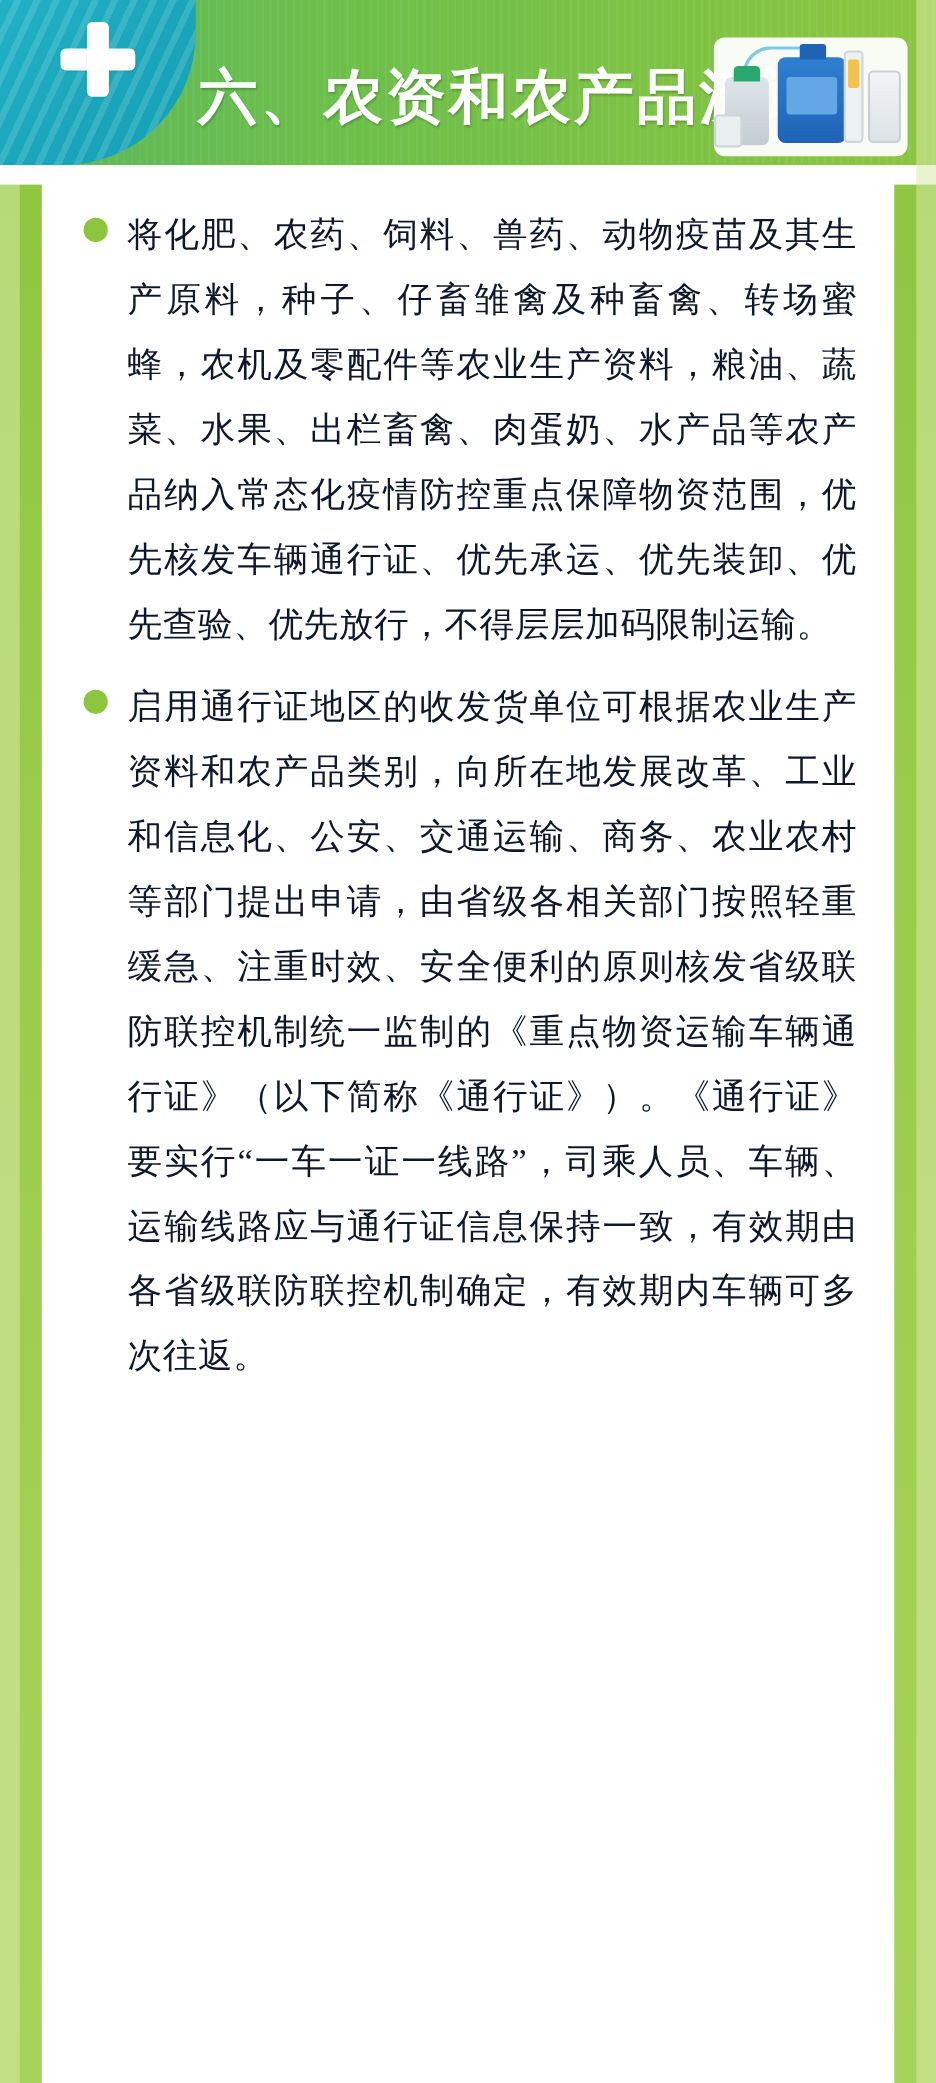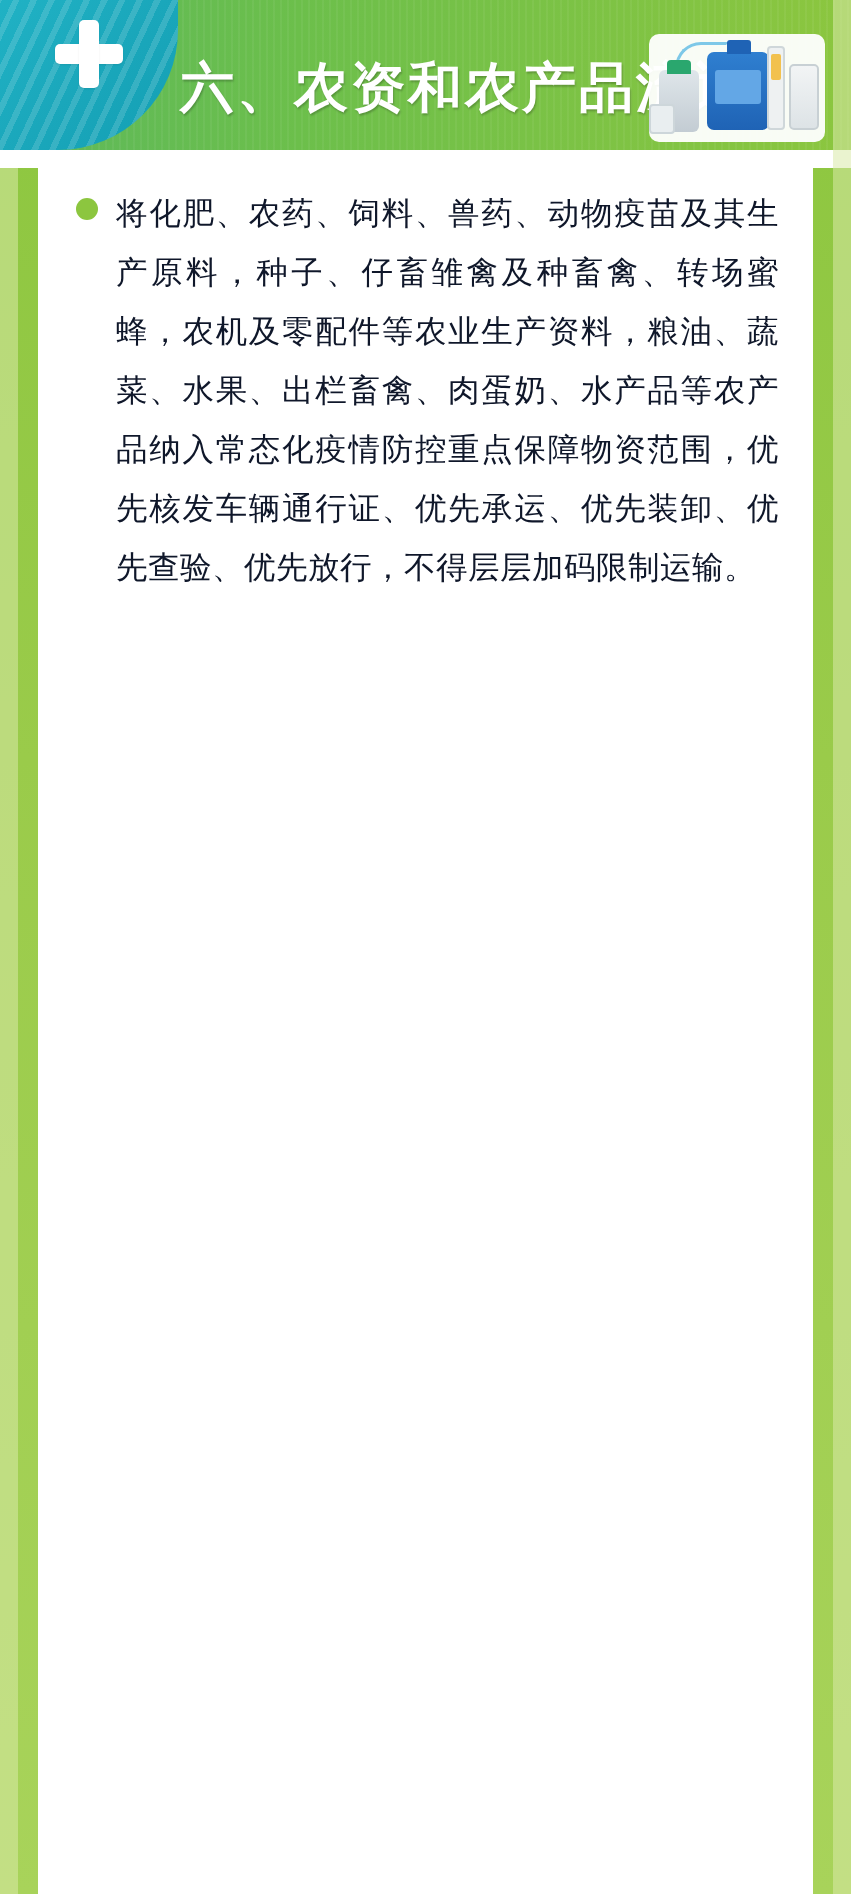--- a/index.html
+++ b/index.html
@@ -293,15 +293,19 @@
     <div class="header-white-strip"></div>
   </div>
 
   <div class="card">
 
     <div class="item">
       <span class="bullet"></span>
       <div class="item-text">将化肥、农药、饲料、兽药、动物疫苗及其生产原料，种子、仔畜雏禽及种畜禽、转场蜜蜂，农机及零配件等农业生产资料，粮油、蔬菜、水果、出栏畜禽、肉蛋奶、水产品等农产品纳入常态化疫情防控重点保障物资范围，优先核发车辆通行证、优先承运、优先装卸、优先查验、优先放行，不得层层加码限制运输。</div>
     </div>
 
+    <div class="item">
+      <span class="bullet"></span>
+      <div class="item-text">启用通行证地区的收发货单位可根据农业生产资料和农产品类别，向所在地发展改革、工业和信息化、公安、交通运输、商务、农业农村等部门提出申请，由省级各相关部门按照轻重缓急、注重时效、安全便利的原则核发省级联防联控机制统一监制的《重点物资运输车辆通行证》（以下简称《通行证》）。《通行证》要实行“一车一证一线路”，司乘人员、车辆、运输线路应与通行证信息保持一致，有效期由各省级联防联控机制确定，有效期内车辆可多次往返。</div>
+    </div>
 
   </div>
 </div>
 
 </body></html>

